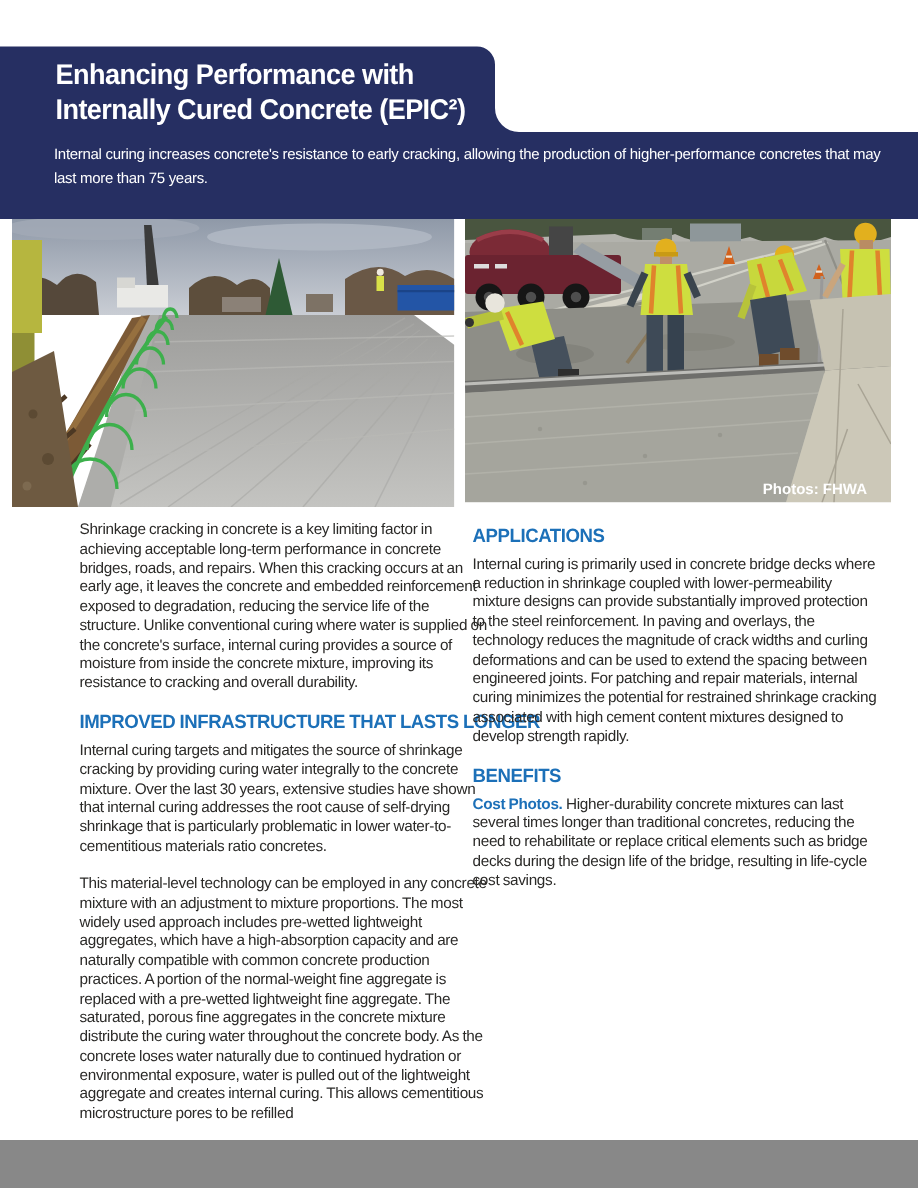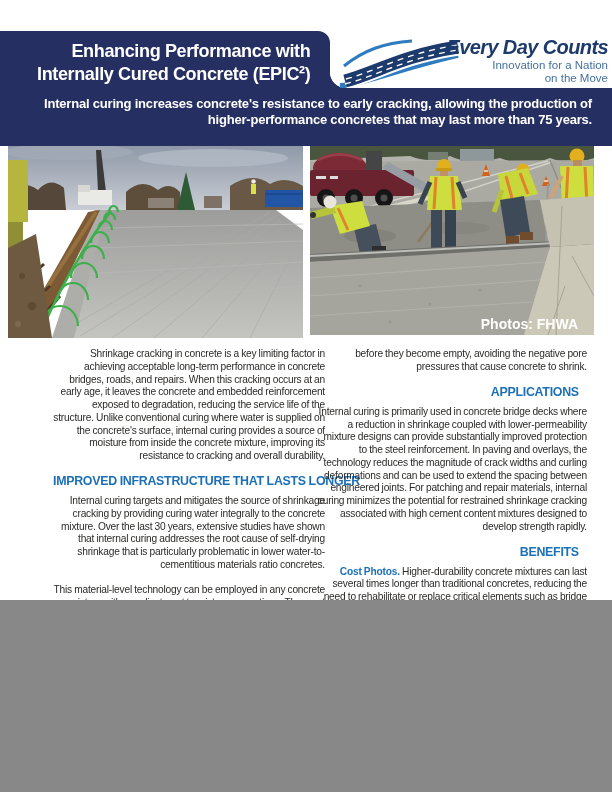--- a/index.html
+++ b/index.html
@@ -1,44 +1,43 @@
 <!DOCTYPE html>
 <html><head>
 <meta charset="utf-8">
 <style>
   html,body{margin:0;padding:0;background:#888;}
   .page{
-    position:relative;width:612px;height:600px;margin:0 auto;
+    position:relative;width:612px;height:760px;margin:0 auto;
     background:#ffffff;overflow:hidden;
     font-family:"Liberation Sans","DejaVu Sans",sans-serif;
-    text-align:right;
   }
   .hdr-svg{position:absolute;left:0;top:0;}
   .page-title{
     position:absolute;left:37px;top:39px;color:#ffffff;font-weight:700;
     font-size:19px;line-height:23px;letter-spacing:-0.4px;white-space:nowrap;
     transform:scaleX(.95);transform-origin:left top;
   }
   .hdr-subtitle{
     position:absolute;left:36px;top:96px;width:556px;color:#ffffff;
-    font-weight:700;font-size:13px;line-height:15.5px;letter-spacing:-0.2px;
+    font-weight:400;font-size:10px;line-height:15.5px;letter-spacing:-0.2px;
   }
   .logo-box{position:absolute;left:330px;top:25px;width:282px;height:63px;background:#ffffff;border-bottom-left-radius:16px;}
   .logo-road{position:absolute;left:8px;top:5px;}
   .logo-name{
     position:absolute;right:4px;top:11px;color:#1d3a6d;font-weight:700;font-style:italic;
     font-size:20px;letter-spacing:-0.6px;white-space:nowrap;
   }
   .logo-tag{position:absolute;right:4px;color:#44719f;font-size:11.5px;line-height:13px;white-space:nowrap;}
   .logo-tag1{top:34px;} .logo-tag2{top:47px;}
   .photo{position:absolute;overflow:hidden;}
   .photo-left{left:8px;top:146px;width:295px;height:192px;}
   .photo-right{left:310px;top:146px;width:284px;height:189px;}
   .photo svg{display:block;}
-  .photo-caption{position:absolute;right:16px;bottom:3px;color:#ffffff;font-weight:700;font-size:14px;letter-spacing:0;margin-left:27px;}
+  .photo-caption{position:absolute;right:16px;bottom:3px;color:#ffffff;font-weight:700;font-size:10px;letter-spacing:0;margin-left:27px;}
   .col{
     position:absolute;top:348px;width:272px;color:#2b2a28;
     font-size:10.2px;line-height:12.75px;letter-spacing:-0.2px;word-spacing:-0.4px;
   }
   .col-left{left:33px;margin-left:20px;}
   .col-right{left:315px;}
   .col p{margin:0 0 12.5px 0;}
   .col h2{
     font-size:12.8px;font-weight:700;color:#1c70b8;margin:3px 0 7px 0;
     letter-spacing:-0.3px;white-space:nowrap;transform:scaleX(.97);transform-origin:left top;
@@ -54,33 +53,20 @@
     <path d="M0,31 H318 A12,12 0 0 1 330,43 V72 A16,16 0 0 0 346,88 H612 V146 H0 Z" fill="#262f62"></path>
   </svg>
 
   <div class="page-title">
     <div>Enhancing Performance with</div>
     <div>Internally Cured Concrete (EPIC²)</div>
   </div>
 
   <div class="hdr-subtitle">Internal curing increases concrete's resistance to early cracking, allowing the production of higher-performance concretes that may last more than 75 years.</div>
 
-  <div class="logo-box">
-    <svg class="logo-road" width="122" height="58" viewBox="0 0 122 58" aria-hidden="true">
-      <path d="M6,36 C26,20 46,13 74,11" stroke="#2e7bbf" stroke-width="3" fill="none"></path>
-      <path d="M2,56 C32,52 56,40 120,25" stroke="#2e7bbf" stroke-width="5.5" fill="none"></path>
-      <path d="M7,51 C38,43 62,26 120,17" stroke="#ffffff" stroke-width="17" fill="none"></path>
-      <path d="M7,51 C38,43 62,26 120,17" stroke="#1d3a6d" stroke-width="13" fill="none"></path>
-      <path d="M8,49 C39,41 63,24 120,15" stroke="#ffffff" stroke-width="1.4" fill="none" stroke-dasharray="6 5"></path>
-      <path d="M7,54 C39,46 64,29 120,20" stroke="#ffffff" stroke-width="1.4" fill="none" stroke-dasharray="6 5"></path>
-    </svg>
-    <div class="logo-name">Every Day Counts</div>
-    <div class="logo-tag logo-tag1">Innovation for a Nation</div>
-    <div class="logo-tag logo-tag2">on the Move</div>
-  </div>
 
   <div class="photo photo-left">
     <svg width="295" height="192" viewBox="0 0 295 192" aria-hidden="true">
       <defs>
         <linearGradient id="lgSky" x1="0" y1="0" x2="0" y2="1">
           <stop offset="0" stop-color="#8f99a8"></stop>
             <stop offset="1" stop-color="#c9cdd4"></stop>
         </linearGradient>
         <linearGradient id="lgDeck" x1="0" y1="0" x2="0" y2="1">
           <stop offset="0" stop-color="#9d9d9b"></stop>
@@ -256,20 +242,19 @@
   </div>
 
   <div class="col col-left">
     <p>Shrinkage cracking in concrete is a key limiting factor in achieving acceptable long-term performance in concrete bridges, roads, and repairs. When this cracking occurs at an early age, it leaves the concrete and embedded reinforcement exposed to degradation, reducing the service life of the structure. Unlike conventional curing where water is supplied on the concrete's surface, internal curing provides a source of moisture from inside the concrete mixture, improving its resistance to cracking and overall durability.</p>
     <h2>IMPROVED INFRASTRUCTURE THAT LASTS LONGER</h2>
     <p>Internal curing targets and mitigates the source of shrinkage cracking by providing curing water integrally to the concrete mixture. Over the last 30 years, extensive studies have shown that internal curing addresses the root cause of self-drying shrinkage that is particularly problematic in lower water-to-cementitious materials ratio concretes.</p>
     <p>This material-level technology can be employed in any concrete mixture with an adjustment to mixture proportions. The most widely used approach includes pre-wetted lightweight aggregates, which have a high-absorption capacity and are naturally compatible with common concrete production practices. A portion of the normal-weight fine aggregate is replaced with a pre-wetted lightweight fine aggregate. The saturated, porous fine aggregates in the concrete mixture distribute the curing water throughout the concrete body. As the concrete loses water naturally due to continued hydration or environmental exposure, water is pulled out of the lightweight aggregate and creates internal curing. This allows cementitious microstructure pores to be refilled</p>
   </div>
 
   <div class="col col-right">
-    <p>before they become empty, avoiding the negative pore pressures that cause concrete to shrink.</p>
     <h2>APPLICATIONS</h2>
     <p>Internal curing is primarily used in concrete bridge decks where a reduction in shrinkage coupled with lower-permeability mixture designs can provide substantially improved protection to the steel reinforcement. In paving and overlays, the technology reduces the magnitude of crack widths and curling deformations and can be used to extend the spacing between engineered joints. For patching and repair materials, internal curing minimizes the potential for restrained shrinkage cracking associated with high cement content mixtures designed to develop strength rapidly.</p>
     <h2>BENEFITS</h2>
     <p><span class="lead">Cost Photos.</span> <span>Higher-durability concrete mixtures can last several times longer than traditional concretes, reducing the need to rehabilitate or replace critical elements such as bridge decks during the design life of the bridge, resulting in life-cycle cost savings.</span></p>
   </div>
 
 </div>
 
 </body></html>

